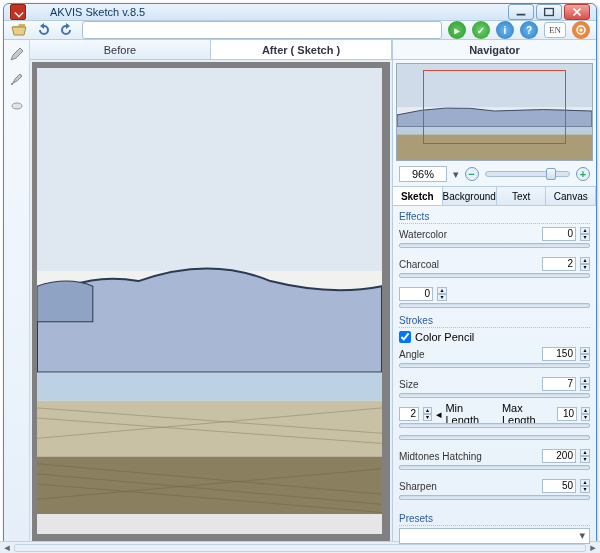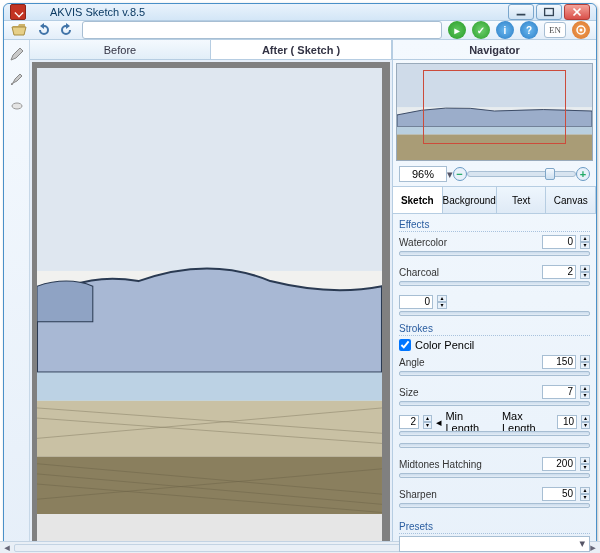--- a/index.html
+++ b/index.html
@@ -33,26 +33,26 @@
   .canvas-wrap{flex:1;background:#808080;position:relative;margin:2px;}
   .canvas{position:absolute;left:5px;top:6px;right:8px;bottom:14px;background:#e6e6e6;overflow:hidden;}
   .sketch{position:absolute;inset:0;}
   .hscroll{position:absolute;left:0;right:0;bottom:0;height:12px;background:#e9eff6;border-top:1px solid #c3d3e3;display:flex;align-items:center;}
   .hscroll .arrow{width:14px;height:10px;display:flex;align-items:center;justify-content:center;color:#667;}
   .hscroll .track{flex:1;height:8px;border:1px solid #c3d3e3;border-radius:2px;position:relative;}
   .side{width:204px;background:linear-gradient(#f4f9fe,#e8f1fa);border-left:1px solid #b6cde2;display:flex;flex-direction:column;overflow:hidden;}
   .navhead{height:20px;display:flex;align-items:center;justify-content:center;border-bottom:1px solid #b6cde2;font-weight:bold;color:#334;}
   .navimg{height:98px;margin:3px;border:1px solid #9ab;background:#dadfe4;position:relative;overflow:hidden;}
   .navimg .viewport{position:absolute;left:26px;top:6px;right:26px;bottom:16px;border:1px solid #cc4b3b;}
-  .zoomrow{height:20px;display:flex;align-items:center;padding:0 6px;margin-bottom:2px;}
+  .zoomrow{height:20px;display:flex;align-items:center;gap:6px;padding:0 6px;margin-bottom:2px;}
   .zoomval{width:48px;height:16px;border:1px solid #a7bed3;background:#fff;text-align:center;line-height:14px;}
   .zb{width:14px;height:14px;border-radius:50%;border:1px solid #6a9bc4;background:#e8f1fa;display:flex;align-items:center;justify-content:center;color:#2a6;font-weight:bold;cursor:pointer;}
   .zslider{flex:1;height:6px;border:1px solid #a7bed3;border-radius:3px;background:#d8e4f0;position:relative;}
   .zslider .thumb{position:absolute;top:-4px;left:72%;width:10px;height:12px;background:linear-gradient(#f4f9fe,#cddff0);border:1px solid #7fa6c8;border-radius:2px;}
-  .stabs{height:28px;display:flex;border-top:1px solid #b6cde2;border-bottom:1px solid #b6cde2;}
+  .stabs{height:20px;display:flex;border-top:1px solid #b6cde2;border-bottom:1px solid #b6cde2;}
   .stab{flex:1;display:flex;align-items:center;justify-content:center;border-right:1px solid #b6cde2;background:linear-gradient(#eef6fd,#dfeaf6);font-size:10px;cursor:pointer;}
   .stab.on{background:#fff;font-weight:bold;}
   .panel{padding:3px 6px 2px;}
   .group-title{color:#2a5da0;font-size:10px;margin:2px 0 1px;border-bottom:1px dotted #a8c2dd;padding-bottom:1px;}
   .prow{display:flex;align-items:center;height:18px;gap:4px;}
   .plabel{flex:1;color:#333;font-size:10px;}
   .pval{width:34px;height:14px;border:1px solid #a7bed3;background:#fff;text-align:right;padding-right:2px;line-height:12px;font-size:10px;}
   .spin{width:10px;display:flex;flex-direction:column;}
   .spin div{height:7px;border:1px solid #a7bed3;background:#e8f1fa;font-size:6px;line-height:5px;text-align:center;cursor:pointer;}
   .pslider{height:8px;margin-bottom:4px;}

